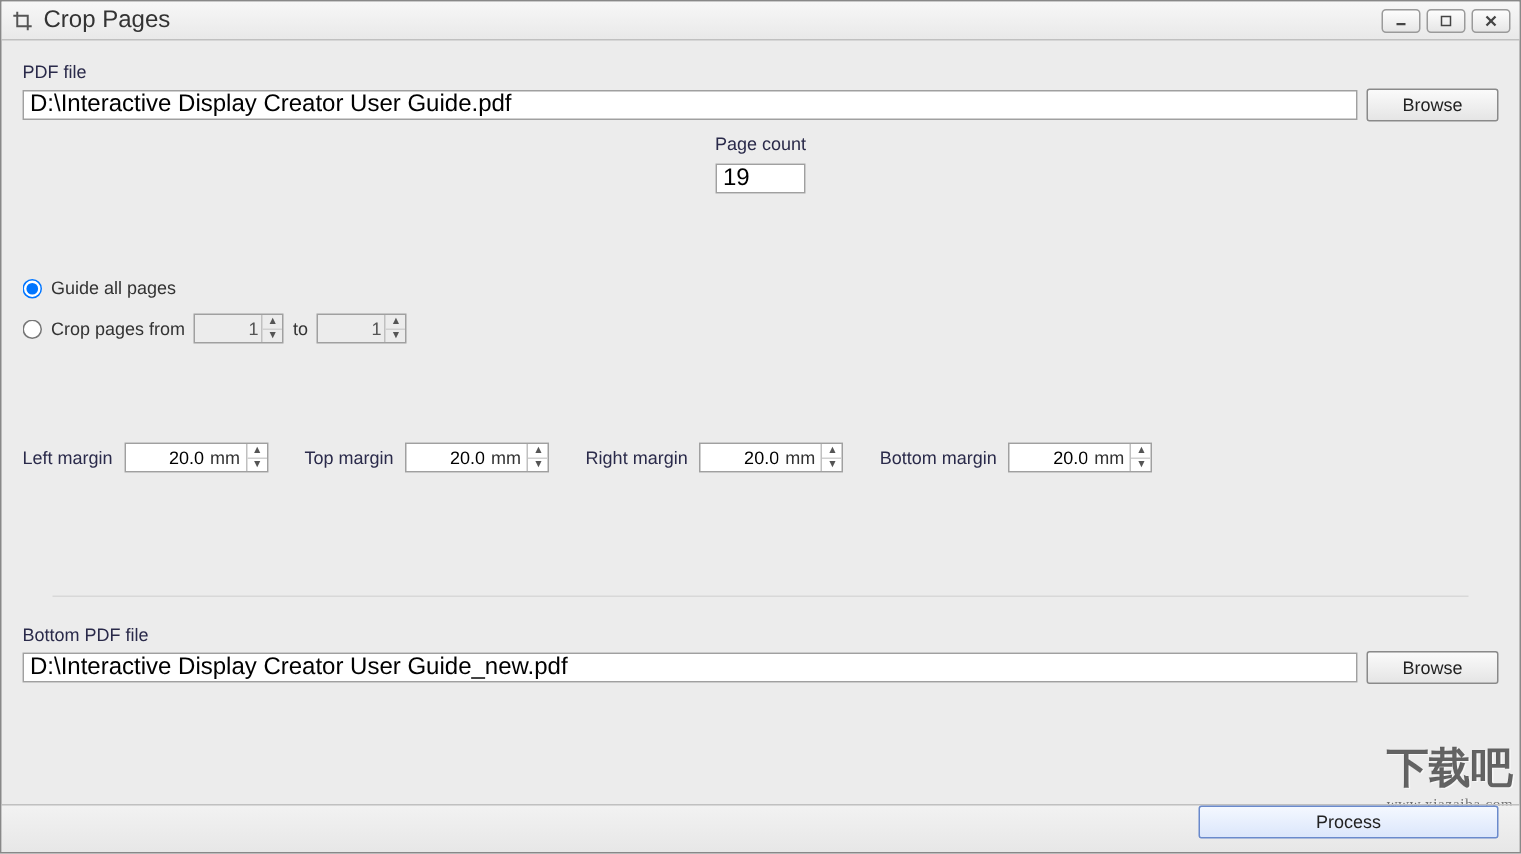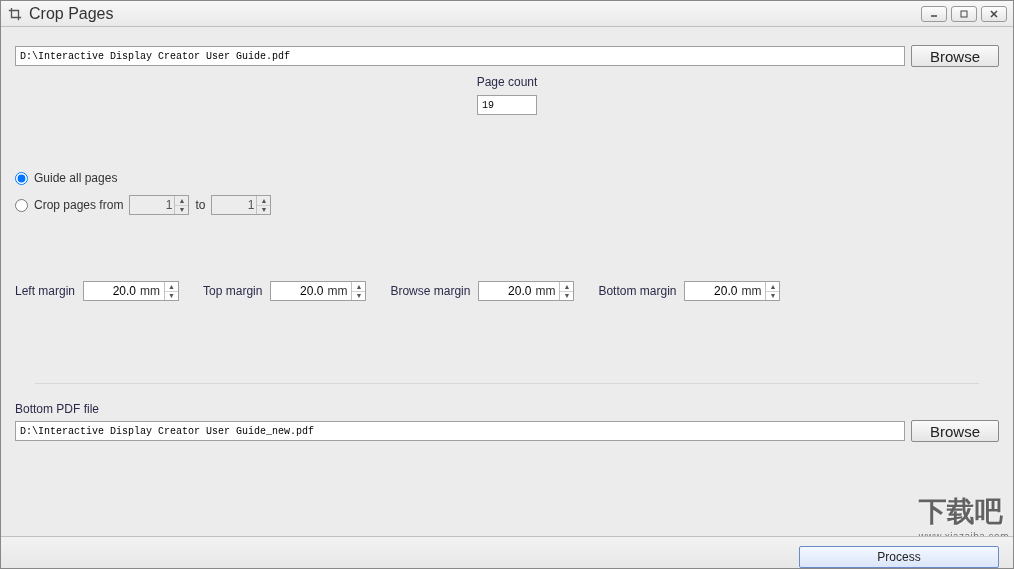--- a/index.html
+++ b/index.html
@@ -46,31 +46,31 @@
   padding: 14px;
   color: #333;
 }
 .label { color: #2a2a4a; font-size: 12px; }
 .field-row { display: flex; align-items: center; gap: 6px; margin-top: 4px; }
 input[type="text"] {
   height: 20px;
   border: 1px solid #a0a0a0;
   background: #fff;
   padding: 0 4px;
-  font-size: 10px;
-  font-family: Liberation Mono, monospace;
+  font-size: 16px;
+  font-family: Liberation Sans, sans-serif;
 }
 .path-input { flex: 1; }
 .btn {
   height: 22px;
   min-width: 88px;
   border: 1px solid #8a8a8a;
   background: linear-gradient(to bottom,#fafafa,#e5e5e5);
   border-radius: 2px;
-  font-size: 15px;
+  font-size: 12px;
   color: #222;
   cursor: default;
   padding: 0 10px;
   text-align: center;
 }
 .page-count-row {
   display: flex; justify-content: flex-end; align-items: center; gap: 6px;
   margin-top: 8px;
   flex-direction: column;
 }
@@ -106,36 +106,36 @@
 .hr {
   border: none; border-top: 1px solid #d8d8d8;
   margin: 82px 20px 0 20px;
 }
 .output-block { margin-top: 18px; }
 .footer {
   position: absolute; left: 0; right: 0; bottom: 0;
   border-top: 1px solid #c0c0c0;
   background: linear-gradient(to bottom,#f2f2f2,#e7e7e7);
   height: 32px;
-  display: flex; align-items: flex-end; justify-content: flex-end;
+  display: flex; align-items: flex-start; justify-content: flex-end;
   padding: 0 14px;
 }
 .process-btn {
   height: 22px; width: 200px;
   border: 1px solid #6a8acc;
   background: linear-gradient(to bottom,#f4f8ff,#dbe6fb);
   border-radius: 2px;
   font-size: 12px;
   color: #222;
   cursor: default;
 }
 .watermark {
   position: absolute; right: 4px; bottom: 26px;
   font-size: 28px; font-weight: bold; color: rgba(0,0,0,0.6);
-  font-family: Liberation Sans, sans-serif;
+  font-family: Liberation Serif, serif;
   text-shadow: 1px 1px 0 rgba(255,255,255,0.6);
   pointer-events: none;
 }
 .watermark .sub {
   font-size: 10px; color: rgba(0,0,0,0.55); display:block; text-align:right;
   font-weight: normal; letter-spacing: 0.5px;
 }
 </style>
 </head>
 <body>
@@ -161,20 +161,21 @@
   <div class="win-btn">
       <svg width="8" height="8">
         <line x1="1" y1="1" x2="7" y2="7" stroke="#444" stroke-width="1.5"></line>
         <line x1="7" y1="1" x2="1" y2="7" stroke="#444" stroke-width="1.5"></line>
       </svg>
     </div>
 </div>
 
 <div class="content">
 
+  <div class="label">PDF file</div>
   <div class="field-row">
     <input type="text" class="path-input" value="D:\Interactive Display Creator User Guide.pdf" style="">
     <button class="btn">Browse</button>
   </div>
   <div class="page-count-row">
     <span class="label">Page count</span>
     <input type="text" class="pc-input" value="19" style="">
   </div>
 
   <div class="radio-block">
@@ -220,21 +221,21 @@
       <span class="spinner margin">
         <input value="20.0" style="">
         <span class="unit">mm</span>
         <span class="arrows">
             <div>▲</div>
             <div>▼</div>
           </span>
       </span>
     </div>
     <div class="margin-group">
-      <span class="label">Browse margin</span>
+      <span class="label">Right margin</span>
       <span class="spinner margin">
         <input value="20.0" style="">
         <span class="unit">mm</span>
         <span class="arrows">
             <div>▲</div>
             <div>▼</div>
           </span>
       </span>
     </div>
     <div class="margin-group">

